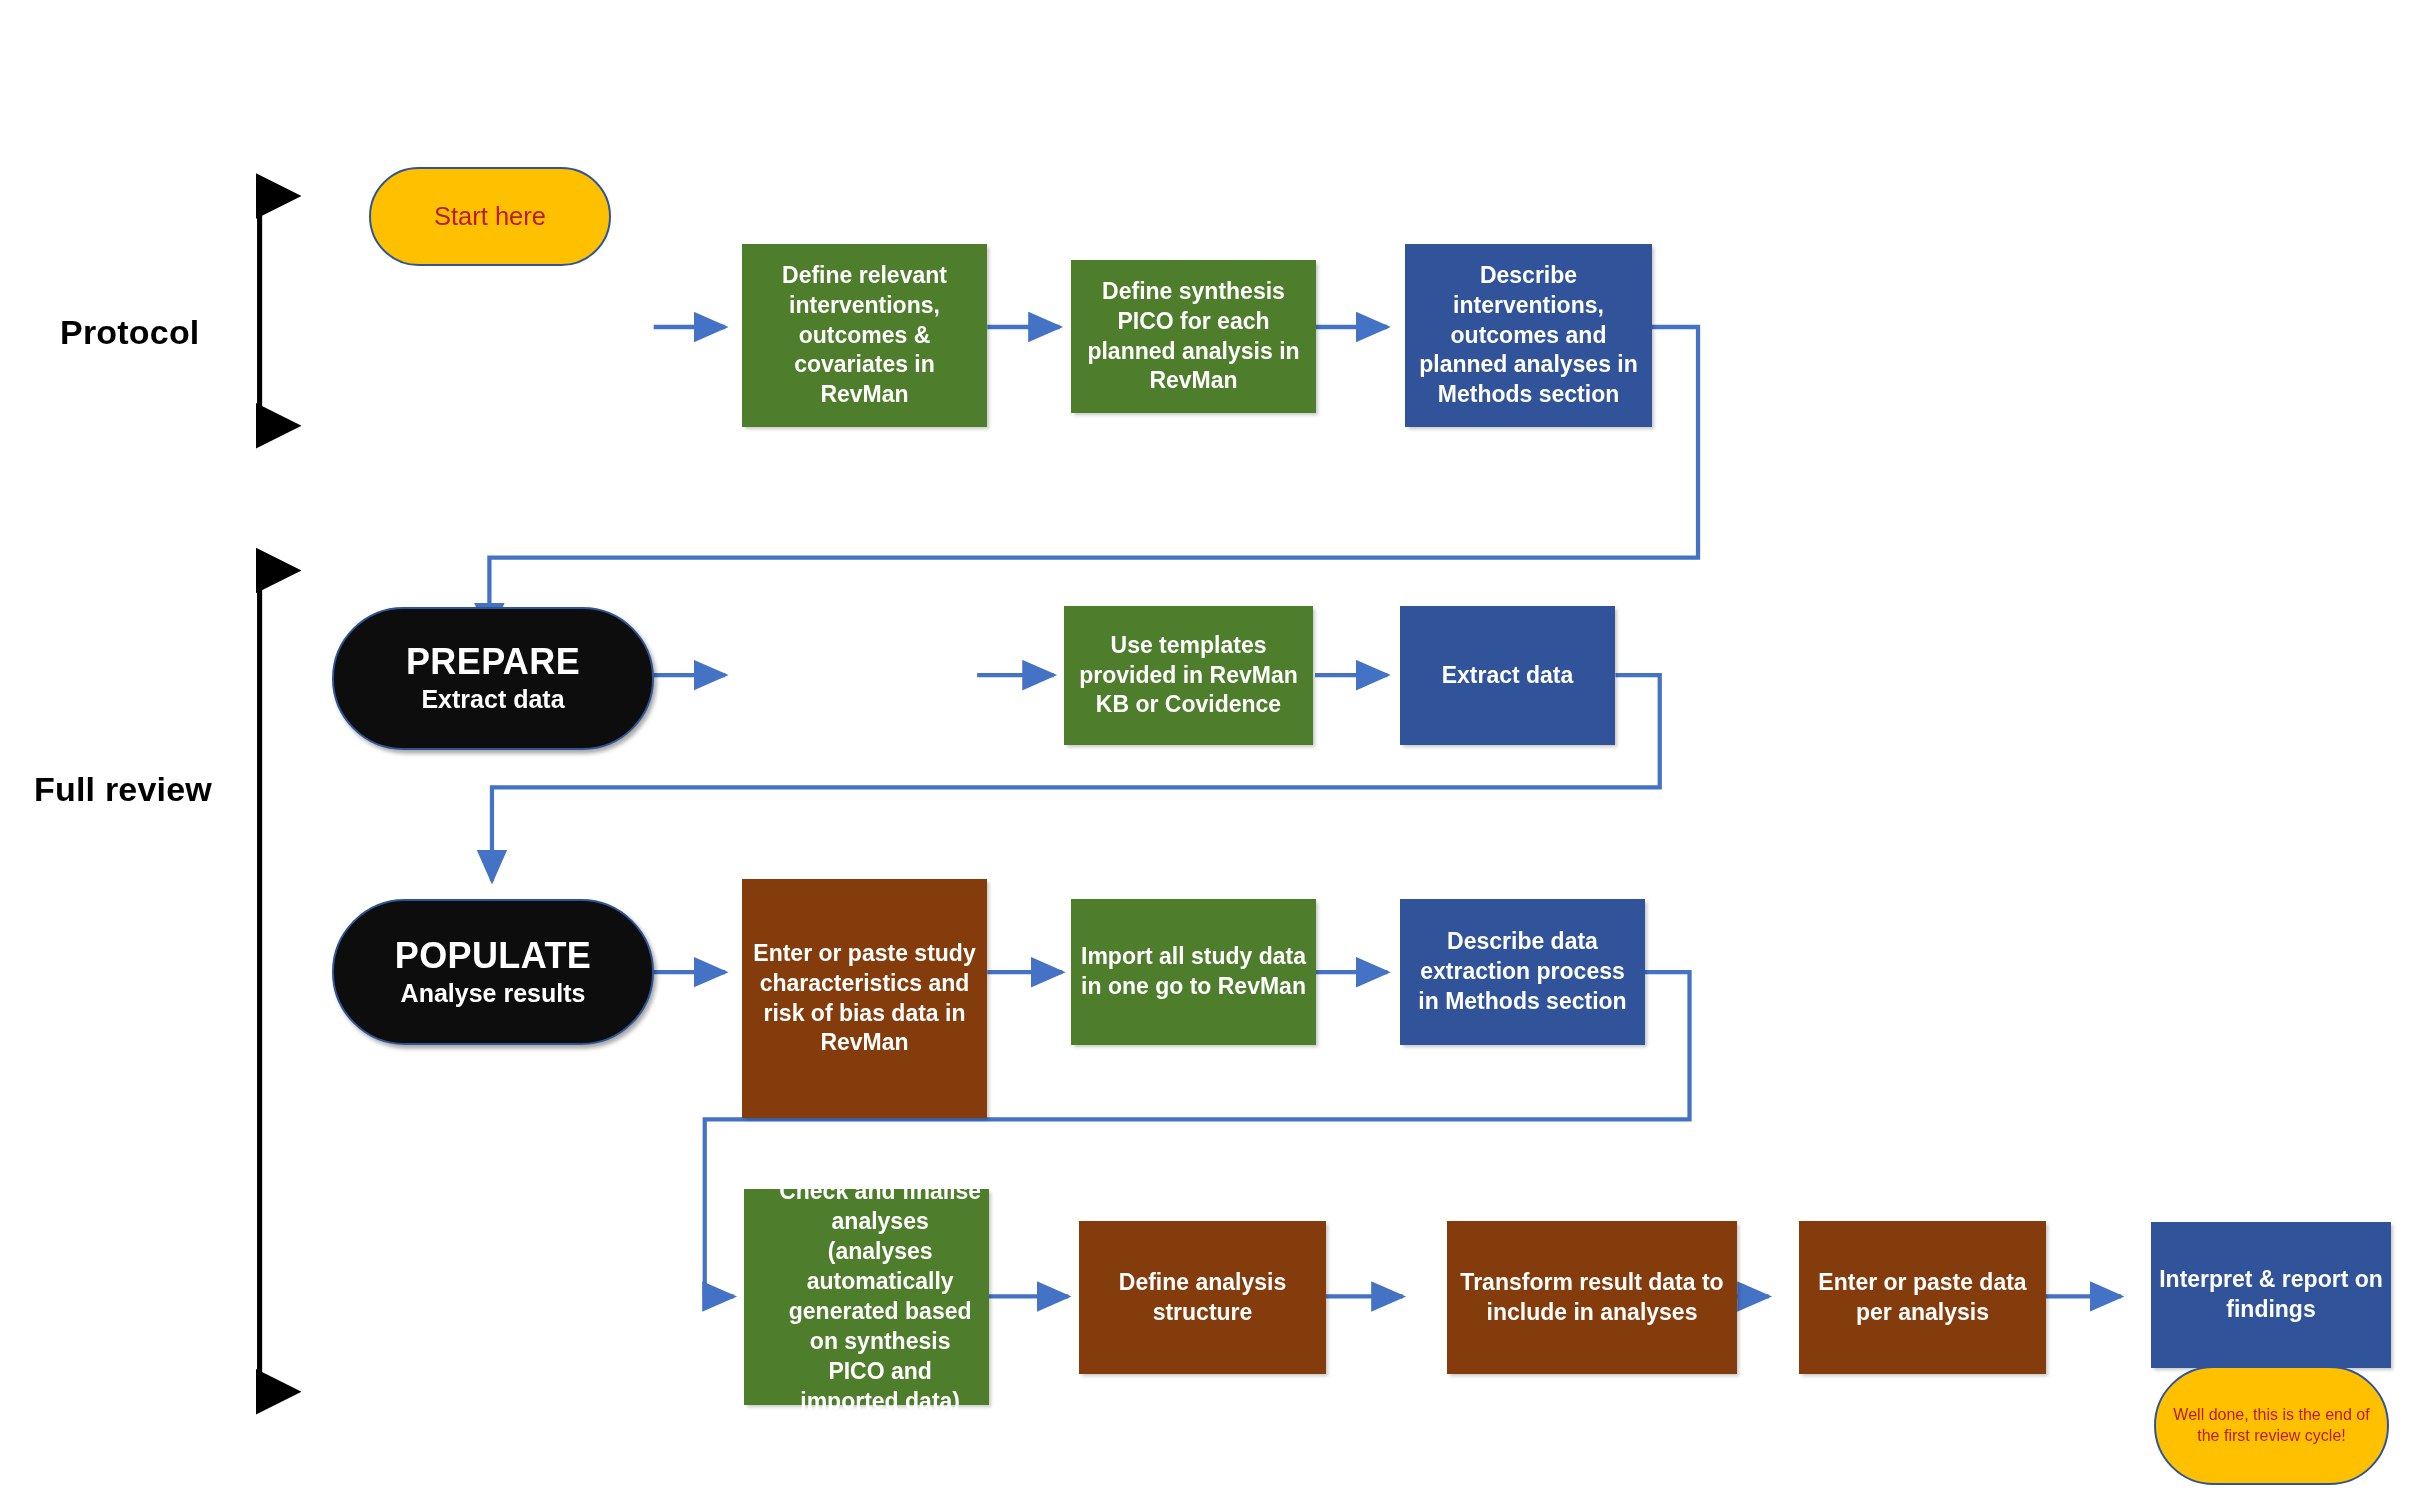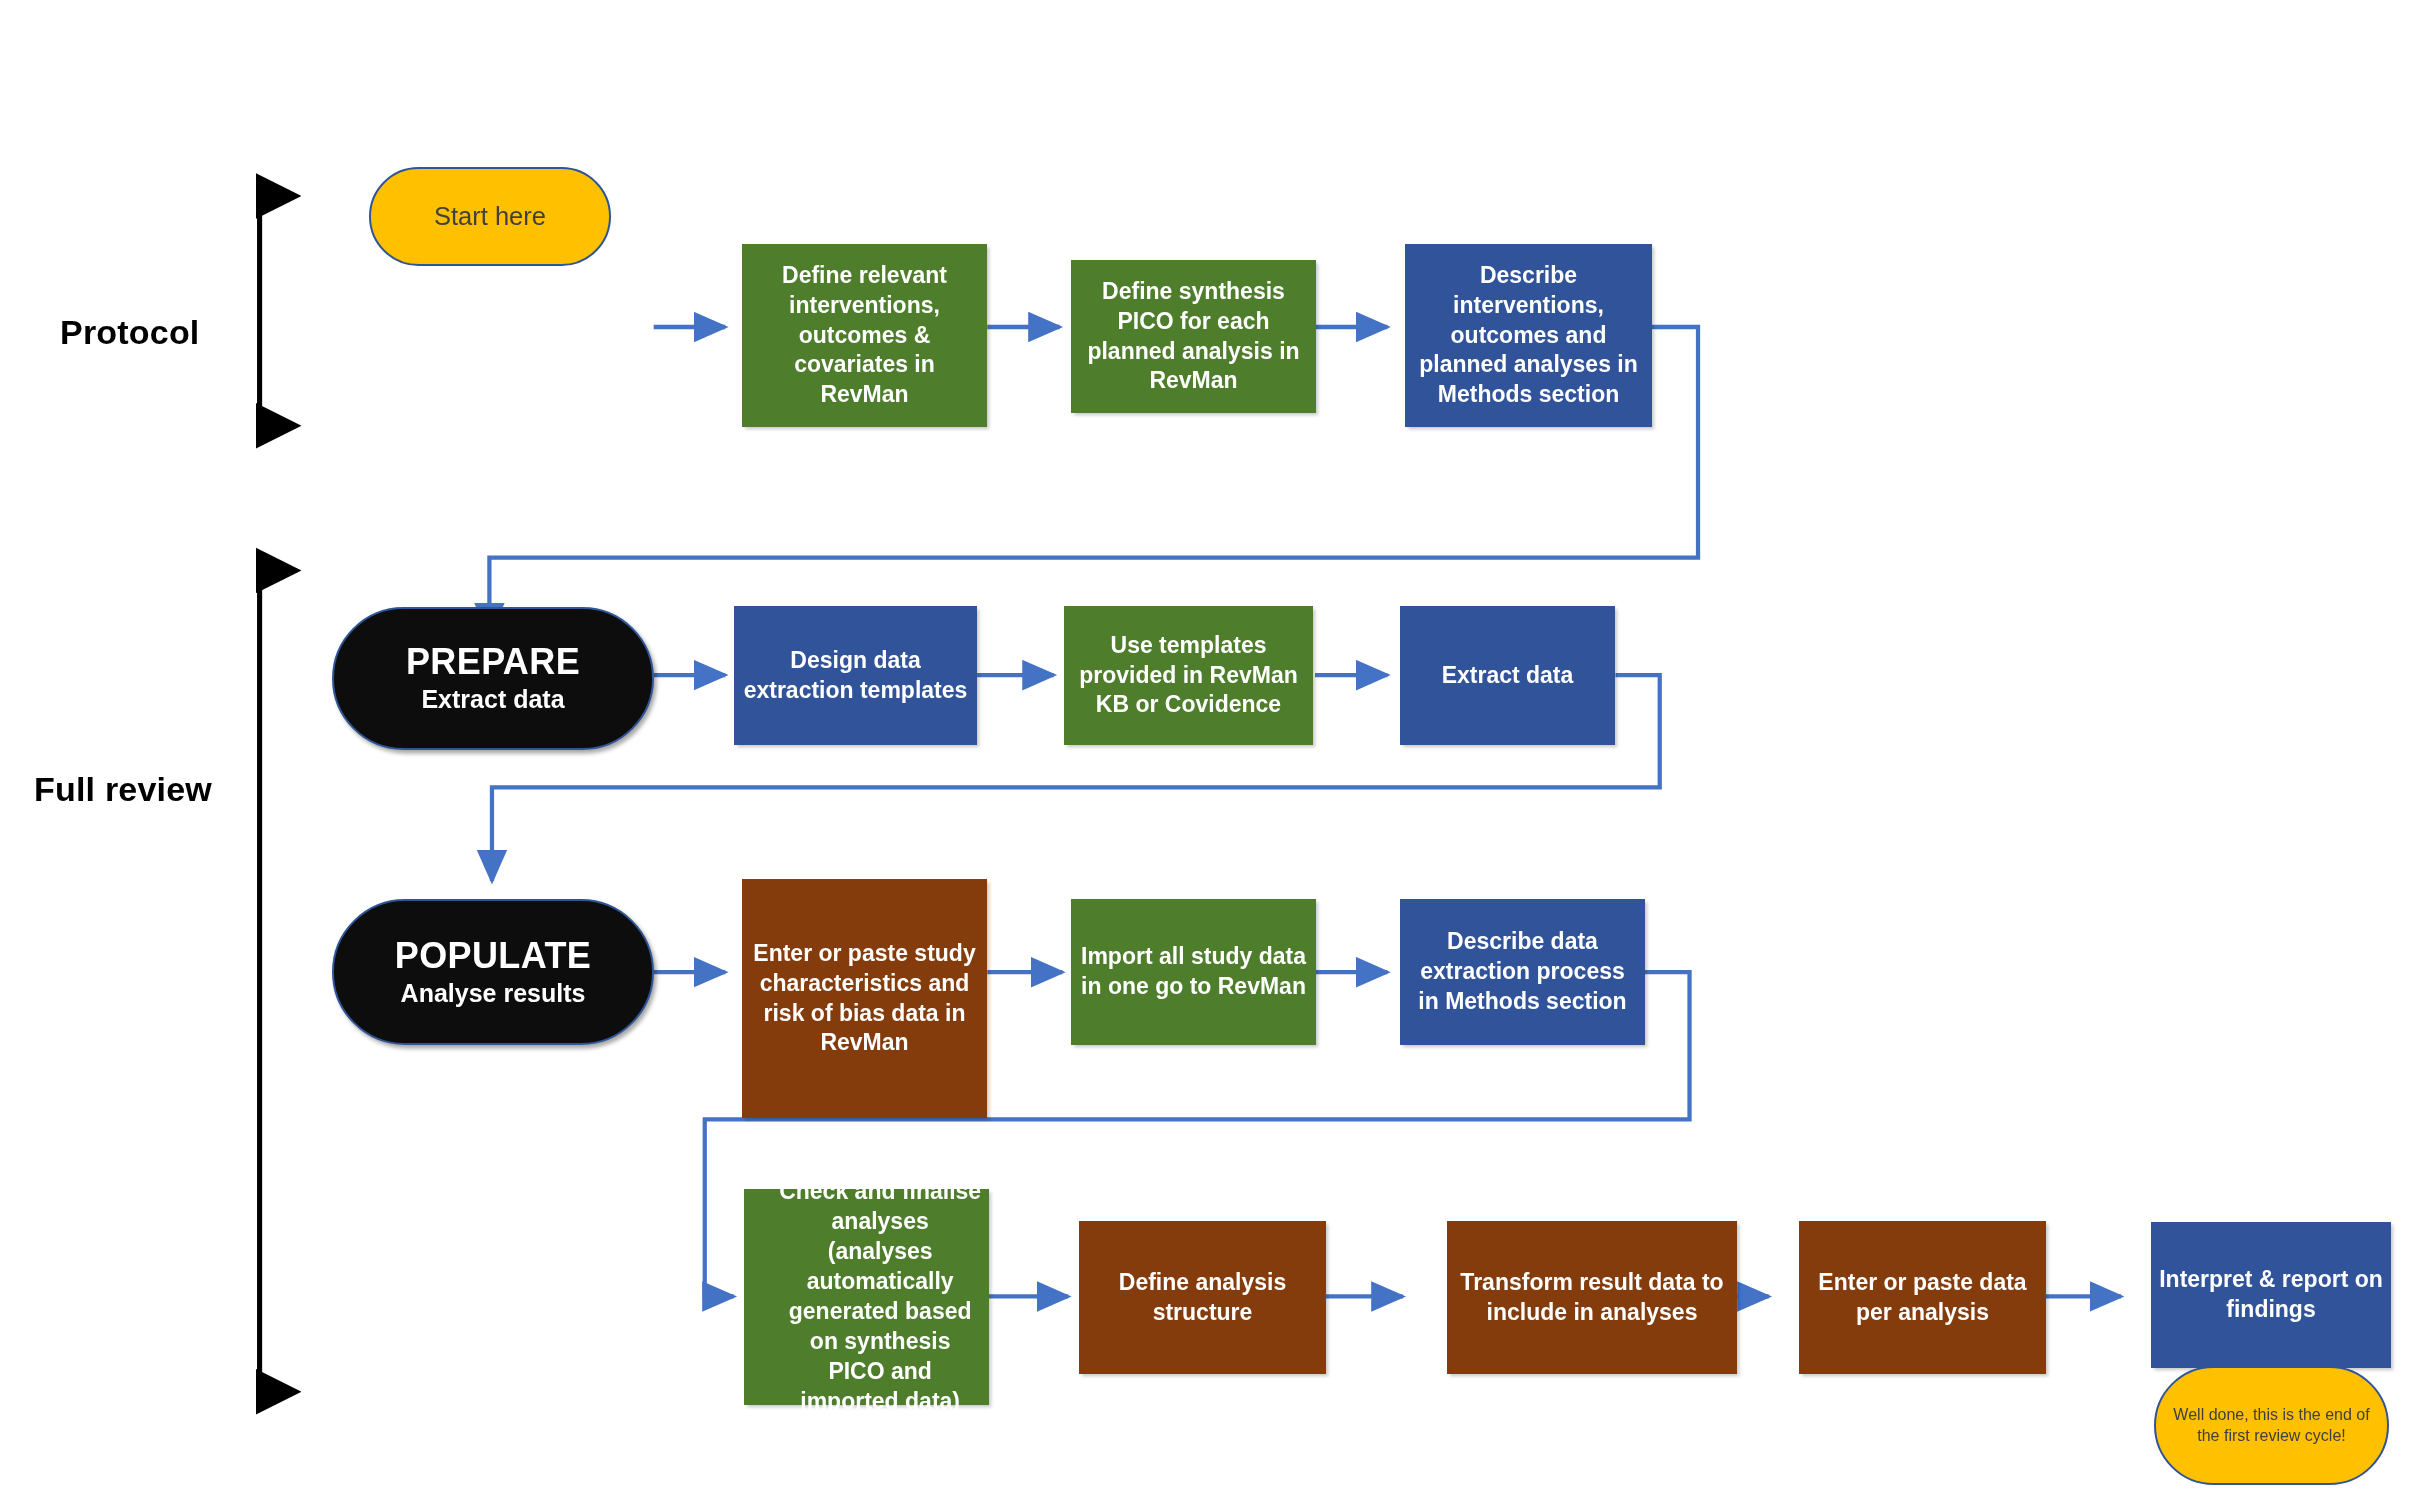--- a/index.html
+++ b/index.html
@@ -62,21 +62,21 @@
   .pill-yellow{
     position:absolute;
     background:#ffc000;
     border:2.6px solid #2f5597;
     border-radius:60px;
     box-sizing:border-box;
     display:flex;
     align-items:center;
     justify-content:center;
     text-align:center;
-    color:#404040;
+    color:#b91c1c;
     z-index:3;
   }
   .pill-yellow.start{ font-size:25.5px; font-weight:400; }
   .pill-yellow.finish{
     font-size:16px;
     font-weight:normal;
     line-height:1.28;
     padding:0 12px;
     z-index:7;
   }
@@ -162,21 +162,20 @@
 
   <div class="node green" style="left:1071px; top:260px; width:245px; height:153px;">Define synthesis PICO for each planned analysis in RevMan</div>
 
   <div class="node blue" style="left:1405px; top:244px; width:247px; height:183px;">Describe interventions, outcomes and planned analyses in Methods section</div>
 
   <div class="stage" style="left:332px; top:607px; width:322px; height:143px;">
     <div class="stage-title">PREPARE</div>
     <div class="stage-sub">Extract data</div>
   </div>
 
-  <div class="node blue" style="left:734px; top:606px; width:243px; height:139px;">Design data extraction templates</div>
 
   <div class="node green" style="left:1064px; top:606px; width:249px; height:139px;">Use templates provided in RevMan KB or Covidence</div>
 
   <div class="node blue" style="left:1400px; top:606px; width:215px; height:139px;">Extract data</div>
 
   <div class="stage" style="left:332px; top:899px; width:322px; height:146px;">
     <div class="stage-title">POPULATE</div>
     <div class="stage-sub">Analyse results</div>
   </div>
 

